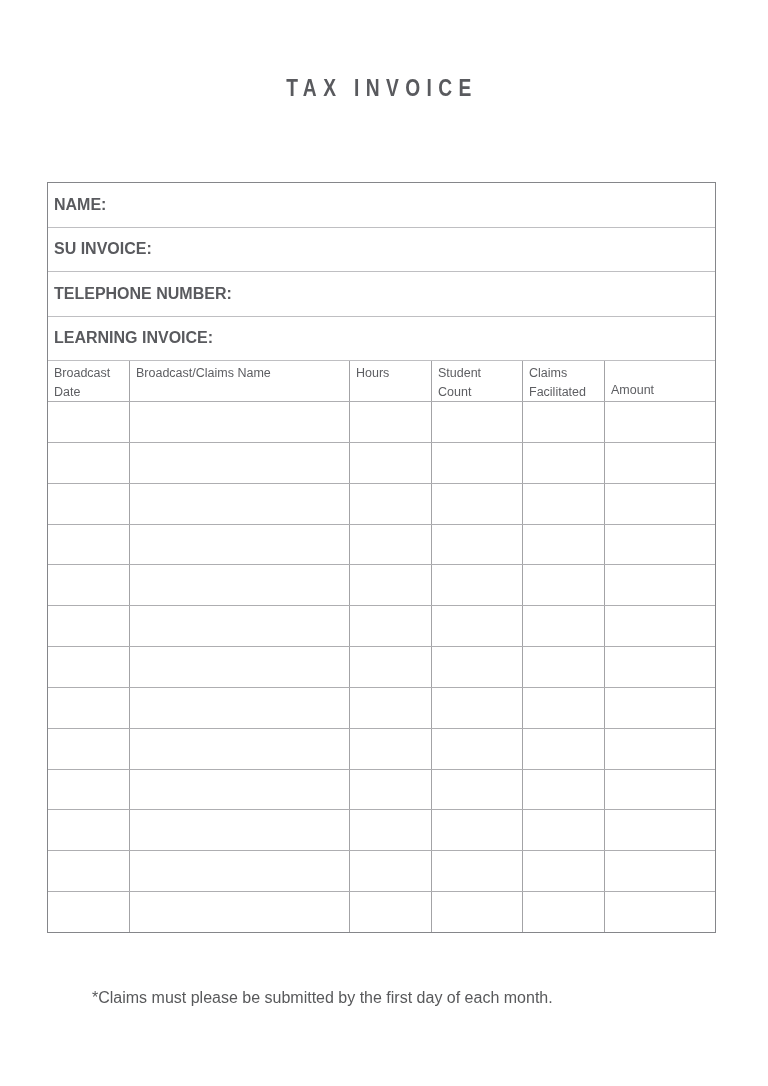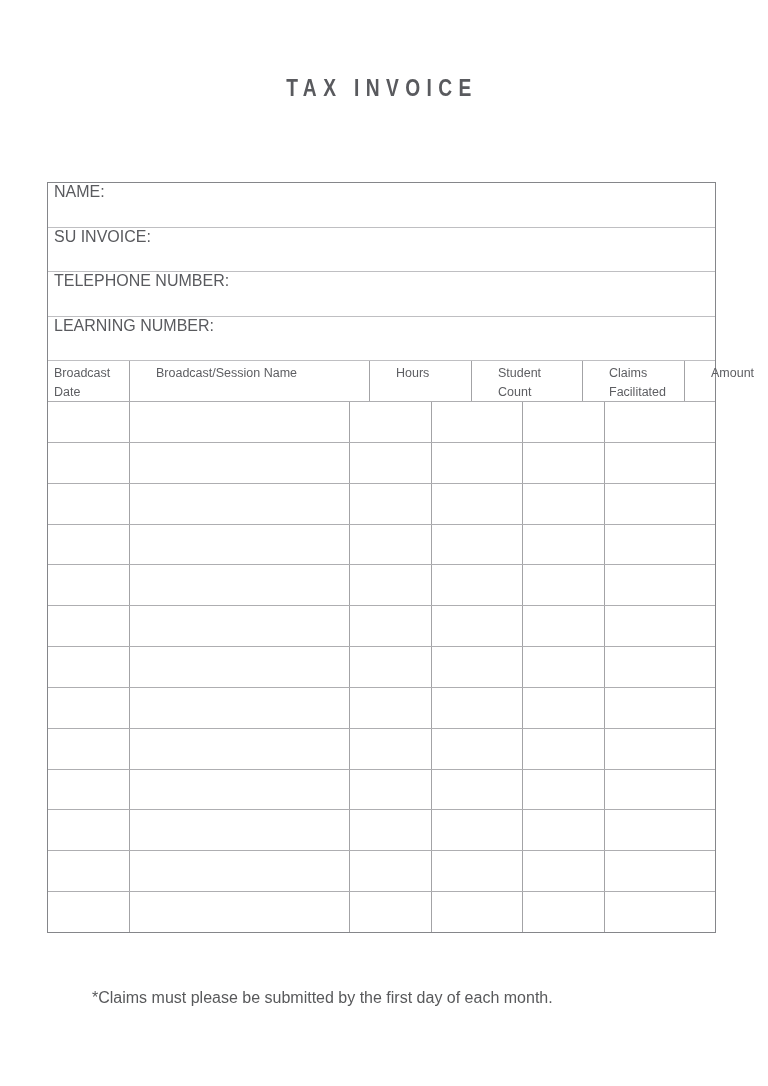--- a/index.html
+++ b/index.html
@@ -44,39 +44,41 @@
     position: absolute;
     left: 47px;
     top: 182px;
     width: 669px;
     border: 1px solid var(--outer-border);
     background: #ffffff;
   }
   .info-row {
     height: 44.5px;
     display: flex;
+    align-items: center;
     padding-left: 6px;
     border-bottom: 1px solid var(--info-separator);
     font-size: 16px;
     color: var(--label-text);
+    font-weight: bold;
   }
   .info-value { flex: 1; align-self: stretch; }
   .grid-row {
     display: grid;
     grid-template-columns: 82px 220px 82px 91px 82px 1fr;
   }
-  .header-row { height: 40px; gap: 20px; }
+  .header-row { height: 40px; }
   .header-cell {
     border-right: 1px solid var(--grid-vertical);
     padding: 3px 6px 0 6px;
     font-size: 12.5px;
     line-height: 18.5px;
     color: var(--header-text);
   }
-  .header-cell:last-child { border-right: none; }
+  .header-cell:last-child { border-right: none; margin-top: 17px; }
   .data-row {
     height: 40.85px;
     border-top: 1px solid var(--grid-horizontal);
   }
   .data-cell { border-right: 1px solid var(--grid-vertical); }
   .data-cell:last-child { border-right: none; }
   .footnote {
     position: absolute;
     left: 92px;
     top: 988px;
@@ -100,27 +102,27 @@
     </div>
     <div class="info-row">
       <span>SU INVOICE:</span>
       <span class="info-value"></span>
     </div>
     <div class="info-row">
       <span>TELEPHONE NUMBER:</span>
       <span class="info-value"></span>
     </div>
     <div class="info-row">
-      <span>LEARNING NUMBER:</span>
+      <span>LEARNING INVOICE:</span>
       <span class="info-value"></span>
     </div>
 
     <div class="grid-row header-row">
       <div class="header-cell">Broadcast Date</div>
-      <div class="header-cell">Broadcast/Session Name</div>
+      <div class="header-cell">Broadcast/Claims Name</div>
       <div class="header-cell">Hours</div>
       <div class="header-cell">Student Count</div>
       <div class="header-cell">Claims Facilitated</div>
       <div class="header-cell">Amount</div>
     </div>
 
     <div>
   <div class="grid-row data-row">
     <div class="data-cell"></div>
     <div class="data-cell"></div>

